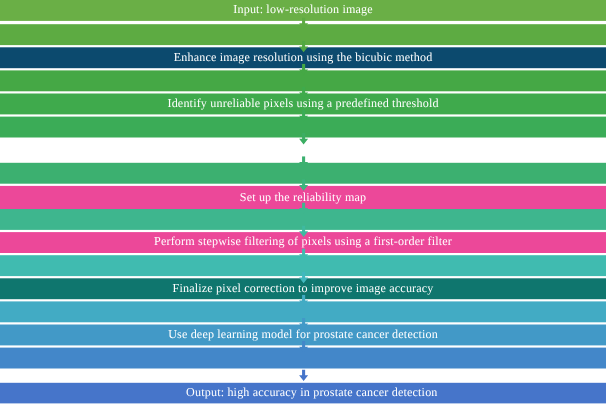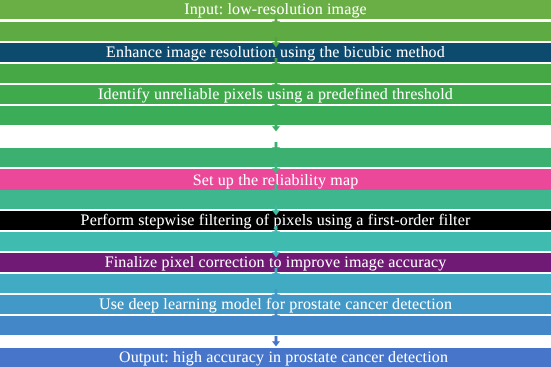--- a/index.html
+++ b/index.html
@@ -23,21 +23,21 @@
     left: 0;
     width: 551px;
     display: flex;
     align-items: center;
     justify-content: center;
     box-sizing: border-box;
   }
   .bar-label {
     color: #ffffff;
     font-family: "Liberation Serif", "DejaVu Serif", serif;
-    font-size: 16px;
+    font-size: 11px;
     line-height: 1;
     letter-spacing: 0.15px;
     white-space: nowrap;
     text-rendering: geometricPrecision;
   }
   .arrow {
     position: absolute;
     width: 11px;
     height: 11px;
     transform: translateX(-50%);
@@ -63,25 +63,25 @@
     <div class="bar" title="" style="top: 64px; height: 19px; background: rgb(69, 168, 69);"></div>
     <div class="bar" title="Identify unreliable pixels using a predefined threshold" style="top: 85px; height: 19px; background: rgb(63, 170, 76);">
       <span class="bar-label">Identify unreliable pixels using a predefined threshold</span>
     </div>
     <div class="bar" title="" style="top: 106px; height: 19px; background: rgb(59, 172, 87);"></div>
     <div class="bar" title="" style="top: 148px; height: 19px; background: rgb(60, 176, 112);"></div>
     <div class="bar" title="Set up the reliability map" style="top: 169px; height: 23px; background: #ec4899;">
       <span class="bar-label">Set up the reliability map</span>
     </div>
     <div class="bar" title="" style="top: 190px; height: 19px; background: rgb(62, 182, 142);"></div>
-    <div class="bar" title="Perform stepwise filtering of pixels using a first-order filter" style="top: 211px; height: 19px; background: #000000;">
+    <div class="bar" title="Perform stepwise filtering of pixels using a first-order filter" style="top: 211px; height: 19px; background: #ec4899;">
       <span class="bar-label">Perform stepwise filtering of pixels using a first-order filter</span>
     </div>
     <div class="bar" title="" style="top: 232px; height: 19px; background: rgb(64, 187, 176);"></div>
-    <div class="bar" title="Finalize pixel correction to improve image accuracy" style="top: 253px; height: 19px; background: #701a75;">
+    <div class="bar" title="Finalize pixel correction to improve image accuracy" style="top: 253px; height: 19px; background: #0f766e;">
       <span class="bar-label">Finalize pixel correction to improve image accuracy</span>
     </div>
     <div class="bar" title="" style="top: 274px; height: 19px; background: rgb(66, 171, 196);"></div>
     <div class="bar" title="Use deep learning model for prostate cancer detection" style="top: 295px; height: 19px; background: rgb(66, 153, 199);">
       <span class="bar-label">Use deep learning model for prostate cancer detection</span>
     </div>
     <div class="bar" title="" style="top: 316px; height: 19px; background: rgb(67, 135, 201);"></div>
     <div class="bar" title="Output: high accuracy in prostate cancer detection" style="top: 348px; height: 19px; background: rgb(70, 117, 202); padding-left: 16px;">
       <span class="bar-label">Output: high accuracy in prostate cancer detection</span>
     </div>

